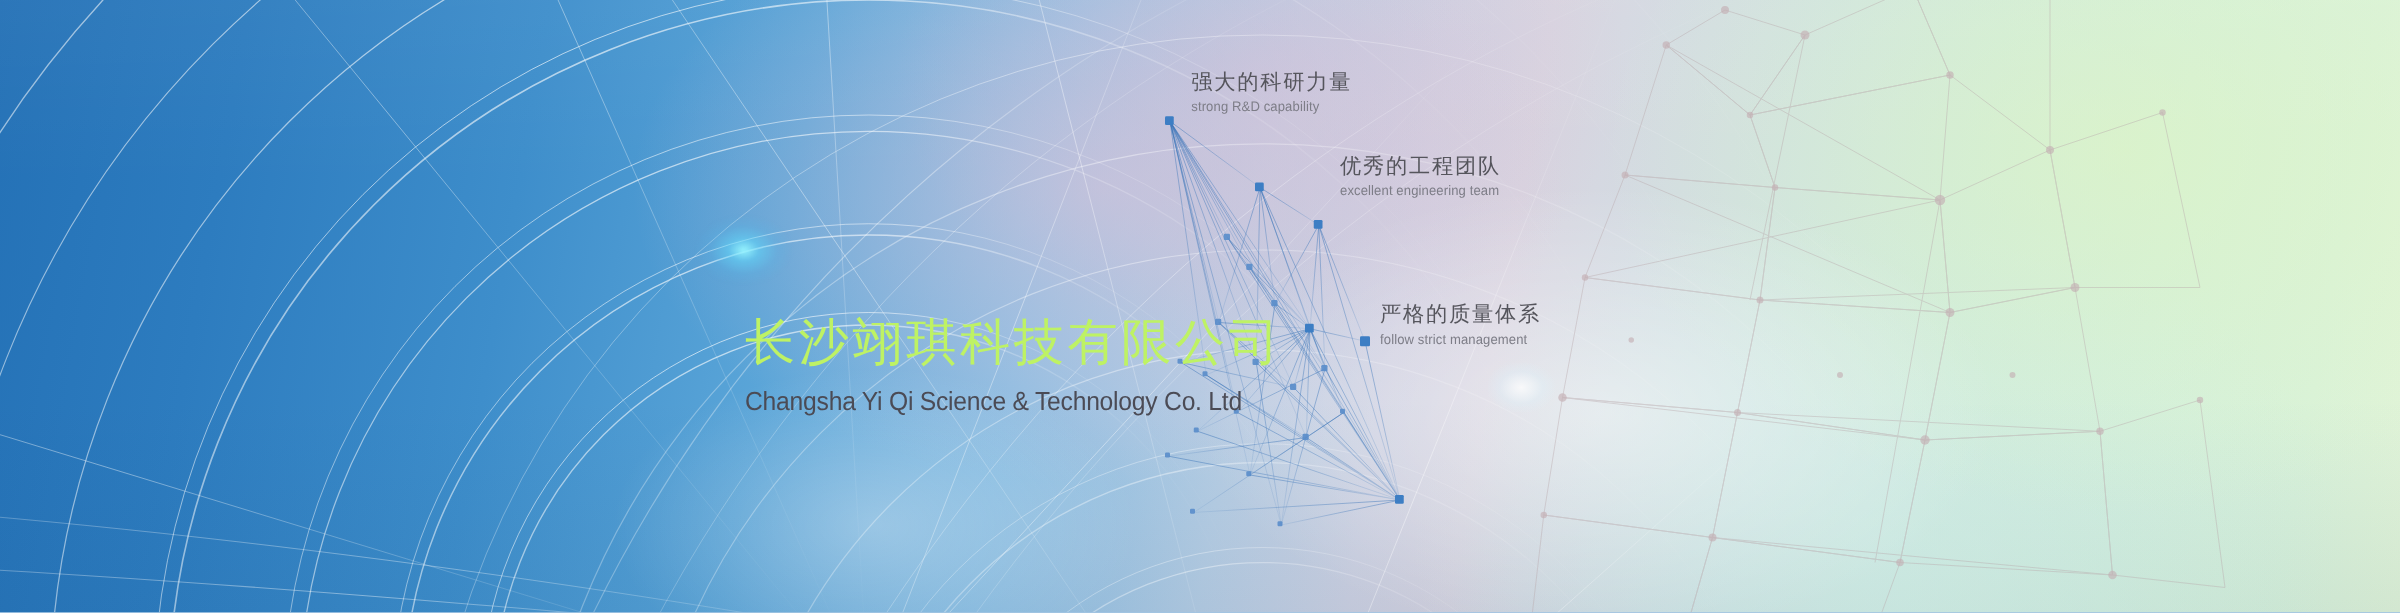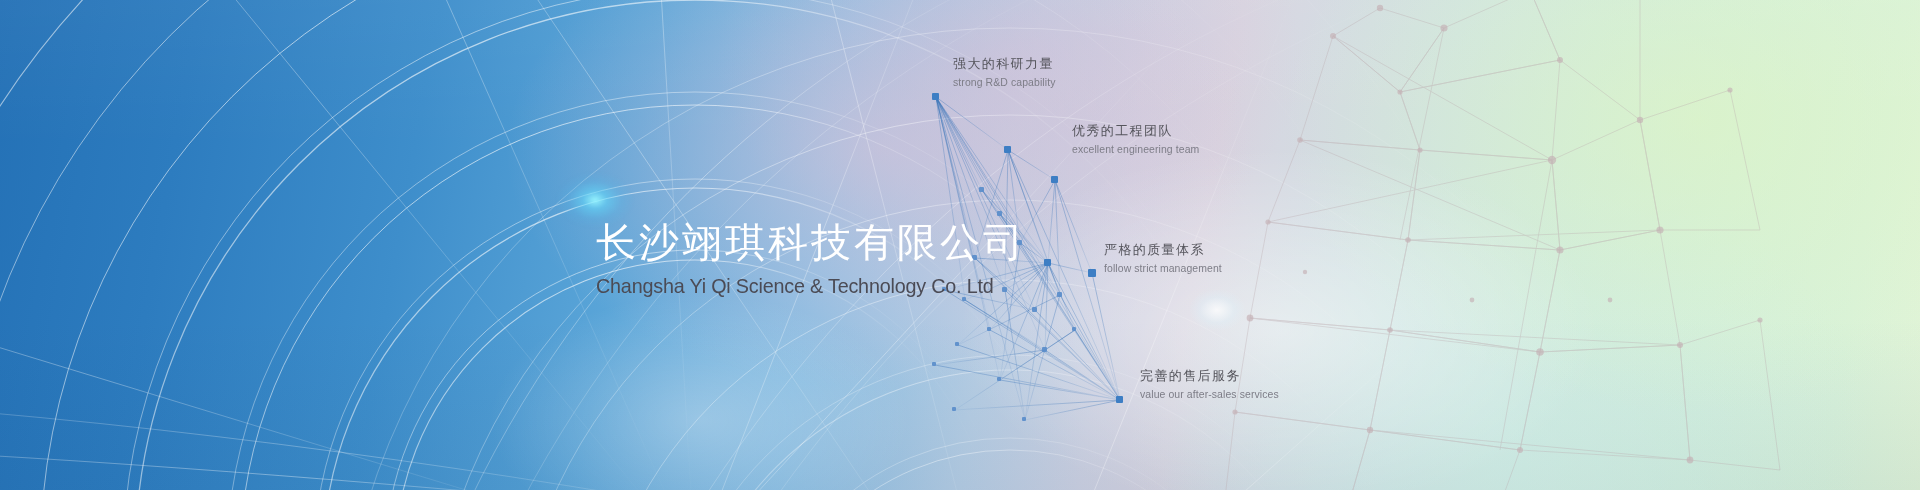--- a/index.html
+++ b/index.html
@@ -63,36 +63,36 @@
     filter:blur(1px);
   }
   #glow-spot2{
     position:absolute;left:1190px;top:290px;width:54px;height:40px;
     background:radial-gradient(ellipse at 50% 50%, rgba(255,255,255,0.75) 0%, rgba(220,245,255,0.25) 45%, rgba(220,245,255,0) 75%);
   }
 
   
   #brand{position:absolute;left:596px;top:222px;}
   #brand-cn{
-    font-family:Liberation Sans, sans-serif;
+    font-family:Liberation Mono, monospace;
     font-size:40px;line-height:1;letter-spacing:3px;
-    color:#ffffff;white-space:nowrap;
+    color:#bef264;white-space:nowrap;margin-top:36px;
   }
   #brand-en{
     margin-top:13px;
     font-family:"Liberation Sans","DejaVu Sans",sans-serif;
     font-size:21px;line-height:1;letter-spacing:-0.2px;
     color:#4b4b55;white-space:nowrap;
     transform:scaleX(0.94);transform-origin:left center;
   }
 
   
   .feature{position:absolute;white-space:nowrap;}
   .feature .f-cn{
-    font-size:13px;line-height:1;letter-spacing:1.4px;color:#55555c;
+    font-size:17px;line-height:1;letter-spacing:1.4px;color:#55555c;
   }
   .feature .f-en{
     margin-top:7px;font-size:11px;line-height:1;letter-spacing:0.1px;color:#7d7d87;
     transform:scaleX(0.95);transform-origin:left center;
   }
   #feature-0{left:953px;top:57px;}
   #feature-1{left:1072px;top:124px;}
   #feature-2{left:1104px;top:243px;}
   #feature-3{left:1140px;top:369px;}
 
@@ -380,18 +380,14 @@
     <div class="f-en">strong R&amp;D capability</div>
   </div>
   <div class="feature" id="feature-1">
     <div class="f-cn">优秀的工程团队</div>
     <div class="f-en">excellent engineering team</div>
   </div>
   <div class="feature" id="feature-2">
     <div class="f-cn">严格的质量体系</div>
     <div class="f-en">follow strict management</div>
   </div>
-  <div class="feature" id="feature-3">
-    <div class="f-cn">完善的售后服务</div>
-    <div class="f-en">value our after-sales services</div>
-  </div>
 
 </div>
 
 </body></html>

